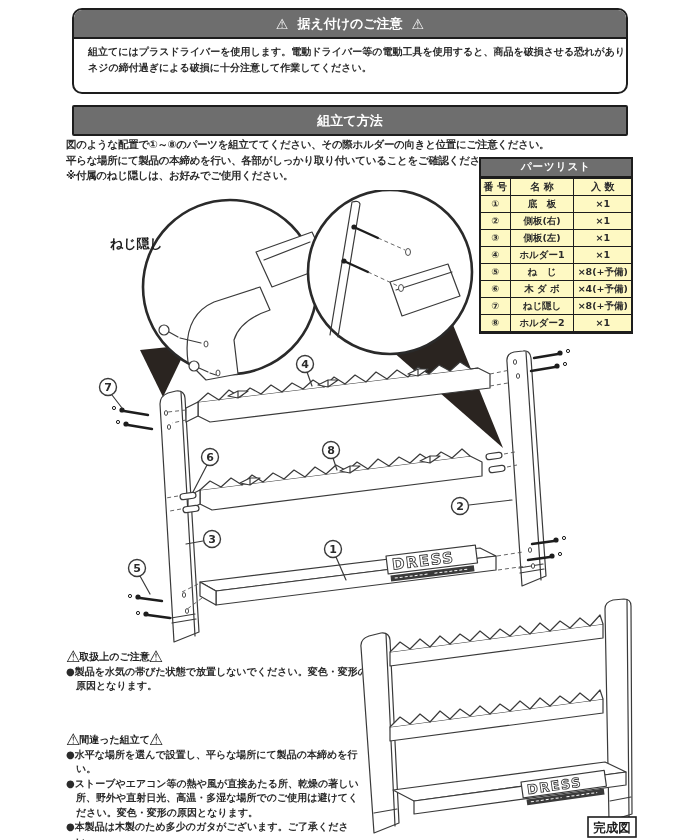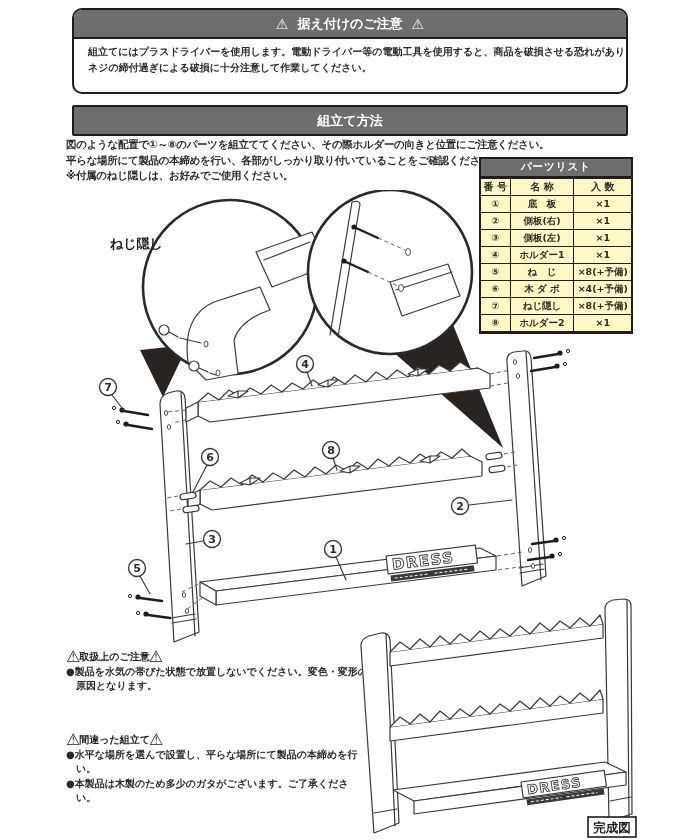--- a/index.html
+++ b/index.html
@@ -344,20 +344,21 @@
     <p>●製品を水気の帯びた状態で放置しないでください。変色・変形の原因となります。</p>
   </div>
 
   <div class="sec sec-install">
     <p class="sec-title">
       <span class="warn-glyph">⚠</span>
       <span>間違った組立て</span>
       <span class="warn-glyph">⚠</span>
     </p>
     <p>●水平な場所を選んで設置し、平らな場所にて製品の本締めを行い。</p>
+    <p>●ストーブやエアコン等の熱や風が直接あたる所、乾燥の著しい所、野外や直射日光、高温・多湿な場所でのご使用は避けてください。変色・変形の原因となります。</p>
     <p>●本製品は木製のため多少のガタがございます。ご了承ください。</p>
 
   </div>
 
   <svg style="left:345px;top:595px;" width="355" height="245" viewBox="0 0 355 245">
 
     <path class="wh" d="M16,52 Q15,44 24,41 L36,38 Q44,37 45,45 L54,228 L29,238 Z"></path>
     <path class="ln" d="M41,39 L50,231"></path>
     <line class="ln" x1="29" y1="218" x2="52" y2="214"></line>
 

